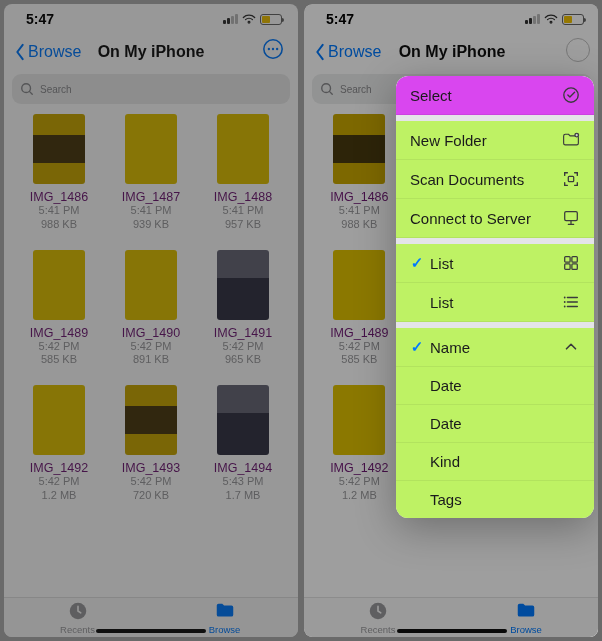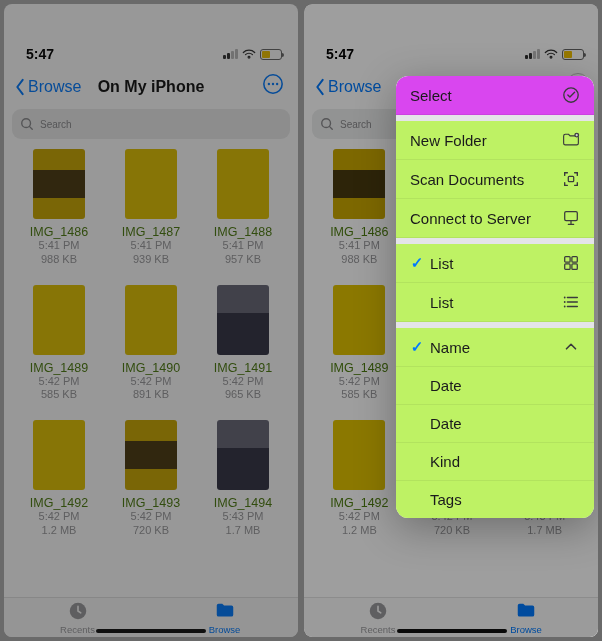--- a/index.html
+++ b/index.html
@@ -1,19 +1,19 @@
 <!DOCTYPE html>
 <html><head>
 <meta charset="utf-8">
 <style>
   * { margin: 0; padding: 0; box-sizing: border-box; font-family: -apple-system, BlinkMacSystemFont, "Segoe UI", sans-serif; }
   body { background: #6a6a6a; display: flex; gap: 6px; justify-content: center; padding: 4px; }
   .screen { width: 296px; height: 633px; background: #fff; border-radius: 8px; overflow: hidden; position: relative; }
   .dim { filter: brightness(0.6) contrast(0.95); }
-  .statusbar { height: 30px; display: flex; align-items: center; justify-content: space-between; padding: 0 16px 0 22px; font-size: 14px; font-weight: 600; margin-top: 35px; }
+  .statusbar { height: 30px; display: flex; align-items: center; justify-content: space-between; padding: 0 16px 0 22px; font-size: 14px; font-weight: 600; }
   .status-right { display: flex; align-items: center; gap: 4px; }
   .signal { display: flex; gap: 1px; align-items: flex-end; }
   .signal span { width: 3px; background: #333; border-radius: 1px; }
   .signal span:nth-child(1){height:4px} .signal span:nth-child(2){height:6px} .signal span:nth-child(3){height:8px;background:#bbb} .signal span:nth-child(4){height:10px;background:#bbb}
   .wifi { width: 14px; height: 10px; position: relative; }
   .wifi svg { display:block; }
   .battery { width: 22px; height: 11px; border: 1px solid #666; border-radius: 3px; position: relative; }
   .battery::after { content:""; position:absolute; right:-3px; top:3px; width:2px; height:4px; background:#666; border-radius:0 2px 2px 0; }
   .battery .fill { position:absolute; left:1px; top:1px; bottom:1px; width:40%; background:#f2c200; border-radius:1px; }
   .navbar { height: 36px; display: flex; align-items: center; padding: 0 10px; position: relative; }
@@ -26,21 +26,21 @@
   .select-top-btn { position:absolute; right:10px; top:4px; width:24px; height:24px; border-radius:50%; border:1.5px solid #c1c1c1; }
   .searchbar { margin: 4px 8px 8px; height: 30px; background: #eceded; border-radius: 9px; display:flex; align-items:center; padding:0 8px; color:#8a8a8d; }
   .searchbar svg { width:14px; height:14px; margin-right:6px; }
   .searchbar span { font-size:10px; }
   .grid { display:grid; grid-template-columns: repeat(3, 1fr); gap: 18px 6px; padding: 2px 12px 10px; }
   .item { display:flex; flex-direction:column; align-items:center; }
   .thumb { width: 52px; height: 70px; background:#d4b200; border-radius:3px; display:flex; align-items:center; justify-content:center; overflow:hidden; }
   .thumb.inner1 { background:linear-gradient(#caa800 30%, #4a3a10 30% 70%, #caa800 70%);}
   .thumb.inner2 { background:#e1c200;}
   .thumb.innerdark { background:linear-gradient(#667 40%, #334 40%);}
-  .iname { font-size: 12.5px; color:#4d7c0f; margin-top:6px; }
+  .iname { font-size: 12.5px; color:#701a75; margin-top:6px; }
   .imeta { font-size: 11px; color:#9a9a9d; line-height:1.25; text-align:center; }
   .tabbar { position:absolute; bottom:0; left:0; right:0; height:40px; background:#fafafa; border-top:1px solid #e2e2e2; display:flex; }
   .tab { flex:1; display:flex; flex-direction:column; align-items:center; justify-content:center; gap:2px; font-size:9.5px; }
   .tab.active { color:#007aff; } .tab.inactive { color:#9a9a9d; }
   .home-ind { position:absolute; bottom:4px; left:50%; transform:translateX(-50%); width:110px; height:4px; background:#111; border-radius:3px; }
   
   .popup { position:absolute; top:72px; right:4px; width:198px; background:#f4f4f6; border-radius:12px; box-shadow:0 10px 40px rgba(0,0,0,0.3); overflow:hidden; z-index:20; }
   .popup .row { display:flex; align-items:center; justify-content:space-between; padding:10px 14px; font-size:15px; color:#1a1a1c; background:#bef264; border-bottom:0.5px solid rgba(0,0,0,0.06); }
   .popup .row:last-child { border-bottom:none; }
   .popup .section-sep { height:6px; background:#e4e4e8; }

